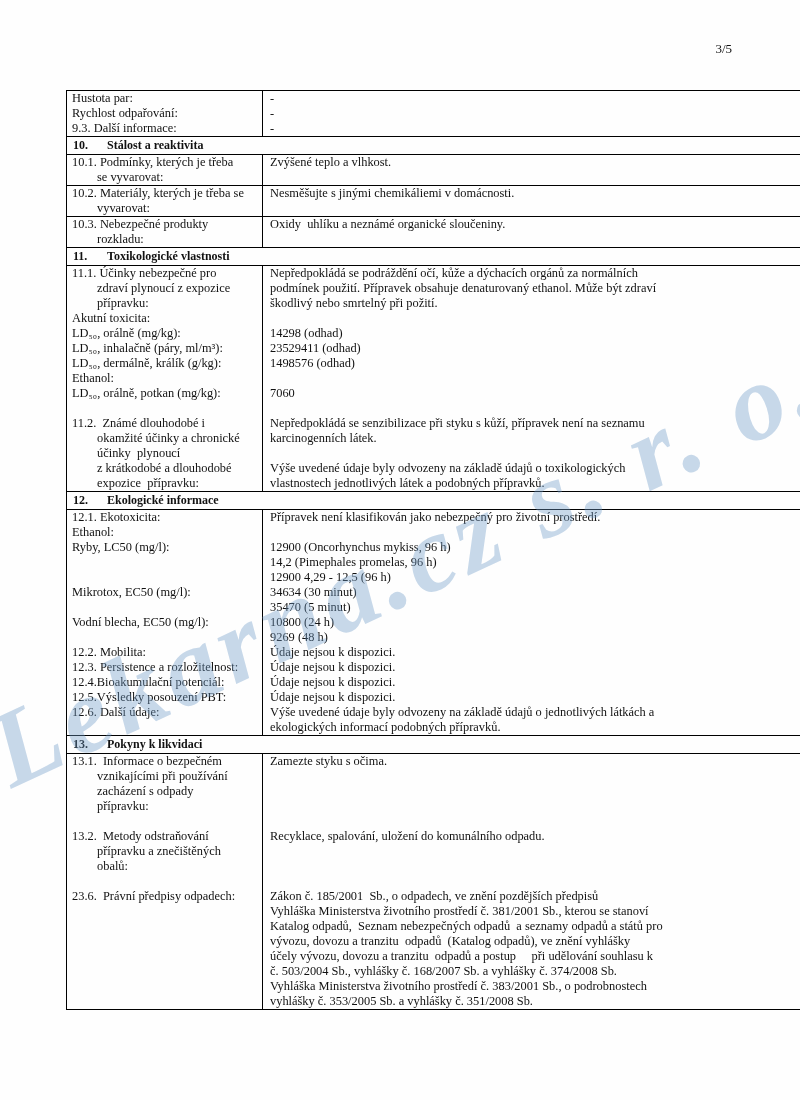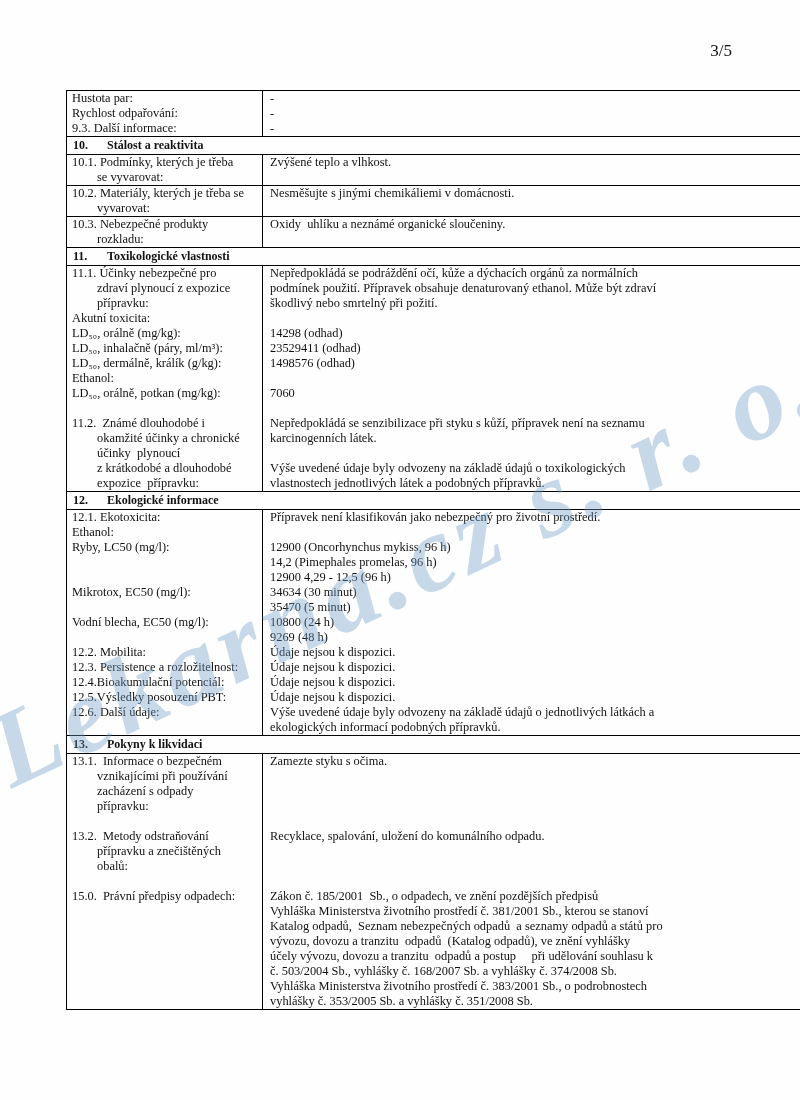--- a/index.html
+++ b/index.html
@@ -6,21 +6,21 @@
   html, body { margin: 0; padding: 0; }
   body {
     width: 800px; height: 1100px;
     position: relative; overflow: hidden;
     background: #fefefe;
     font-family: "Liberation Serif", "DejaVu Serif", serif;
     color: #111;
   }
   .page-number {
     position: absolute; top: 41px; right: 68px;
-    font-size: 17px;
+    font-size: 13px;
   }
   .sds-table {
     position: absolute; left: 66px; top: 90px; width: 796px;
     border: 1px solid #000;
     z-index: 1;
   }
   .trow { display: flex; min-height: 15px; line-height: 15px; font-size: 12.4px; }
   .trow.bt { border-top: 1px solid #000; }
   .lcell {
     flex: 0 0 196px; width: 196px;
@@ -246,21 +246,21 @@
         </div>
         <div class="trow">
           <div class="lcell" style="padding-left: 30px;">obalů:</div>
           <div class="rcell"></div>
         </div>
         <div class="trow">
           <div class="lcell"></div>
           <div class="rcell"></div>
         </div>
         <div class="trow">
-          <div class="lcell">15.0.  Právní předpisy odpadech:</div>
+          <div class="lcell">23.6.  Právní předpisy odpadech:</div>
           <div class="rcell">Zákon č. 185/2001  Sb., o odpadech, ve znění pozdějších předpisů</div>
         </div>
         <div class="trow">
           <div class="lcell"></div>
           <div class="rcell">Vyhláška Ministerstva životního prostředí č. 381/2001 Sb., kterou se stanoví</div>
         </div>
         <div class="trow">
           <div class="lcell"></div>
           <div class="rcell">Katalog odpadů,  Seznam nebezpečných odpadů  a seznamy odpadů a států pro</div>
         </div>

